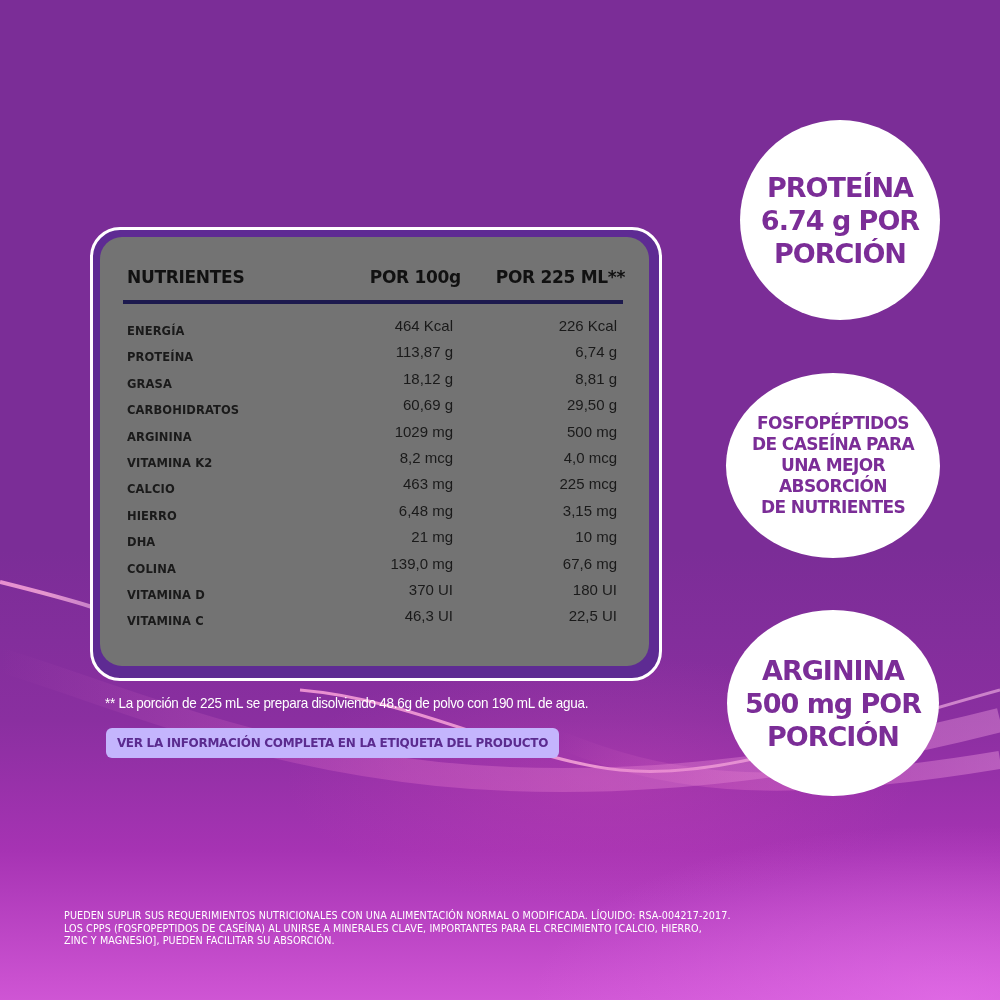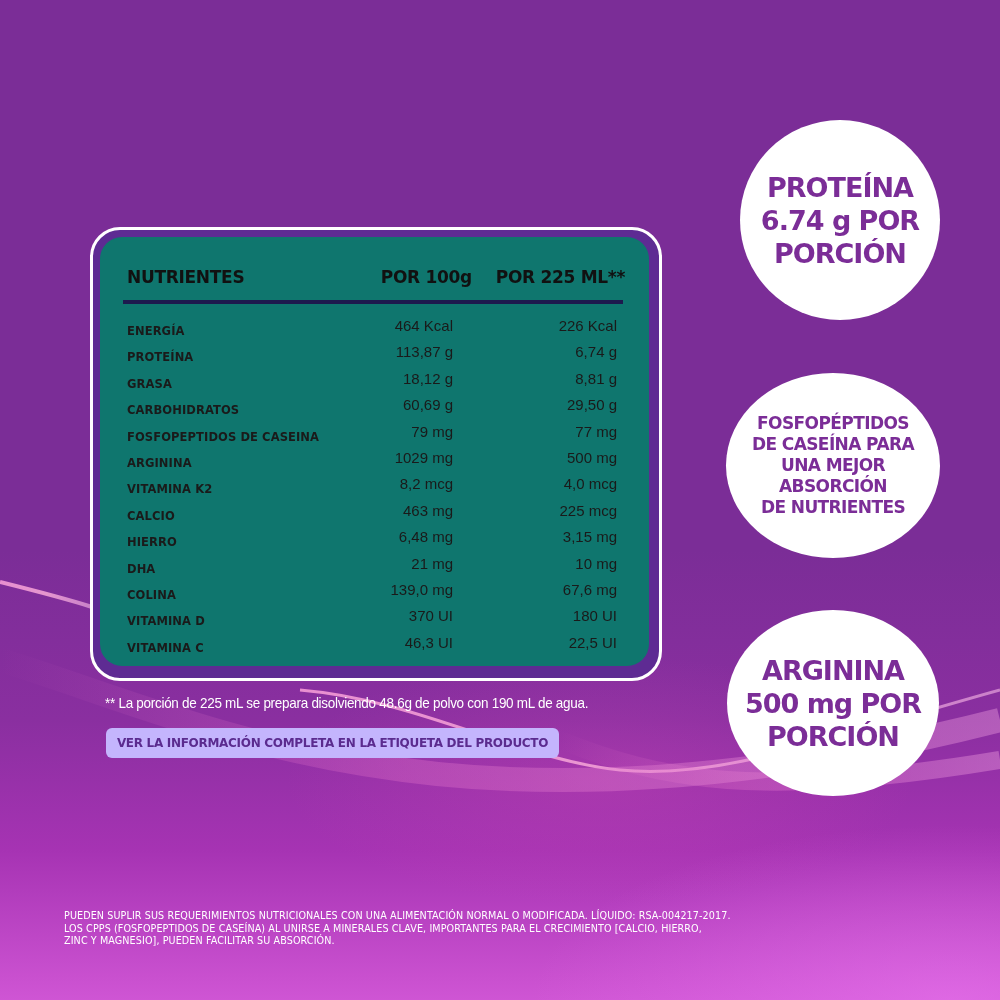--- a/index.html
+++ b/index.html
@@ -19,30 +19,30 @@
     .waves { position: absolute; left: 0; top: 0; width: 1000px; height: 1000px; pointer-events: none; }
 
     
     .card-outer {
       position: absolute; left: 90px; top: 227px; width: 572px; height: 454px;
       border: 3px solid #ffffff; border-radius: 30px;
       background: #5e2b93;
     }
     .card-inner {
       position: absolute; left: 7px; top: 7px; right: 10px; bottom: 12px;
-      background: #0f766e; border-radius: 22px;
+      background: #737373; border-radius: 22px;
     }
     .tbl-head {
       position: absolute; left: 27px; top: 30px; width: 498px;
       font-family: "DejaVu Sans", sans-serif; font-weight: bold;
       font-size: 17px; color: #111111; letter-spacing: -0.3px;
     }
     .tbl-head span { position: absolute; top: 0; white-space: nowrap; }
     .h-name { left: 0; }
-    .h-100 { right: 153px; margin-left: 38px; }
+    .h-100 { right: 164px; margin-left: 38px; }
     .h-225 { right: 0; }
     .tbl-rule {
       position: absolute; left: 23px; top: 63px; width: 500px; height: 4px;
       background: #1d1a4e;
     }
     .rows { position: absolute; left: 27px; top: 79px; width: 490px; }
     .row { position: relative; height: 26.4px; }
     .row .n {
       position: absolute; left: 0; top: 8px;
       font-family: "DejaVu Sans", sans-serif; font-weight: bold;
@@ -136,25 +136,20 @@
           <span class="n">GRASA</span>
           <span class="v1">18,12 g</span>
           <span class="v2">8,81 g</span>
         </div>
       <div class="row">
           <span class="n">CARBOHIDRATOS</span>
           <span class="v1">60,69 g</span>
           <span class="v2">29,50 g</span>
         </div>
       <div class="row">
-          <span class="n">FOSFOPEPTIDOS DE CASEINA</span>
-          <span class="v1">79 mg</span>
-          <span class="v2">77 mg</span>
-        </div>
-      <div class="row">
           <span class="n">ARGININA</span>
           <span class="v1">1029 mg</span>
           <span class="v2">500 mg</span>
         </div>
       <div class="row">
           <span class="n">VITAMINA K2</span>
           <span class="v1">8,2 mcg</span>
           <span class="v2">4,0 mcg</span>
         </div>
       <div class="row">

